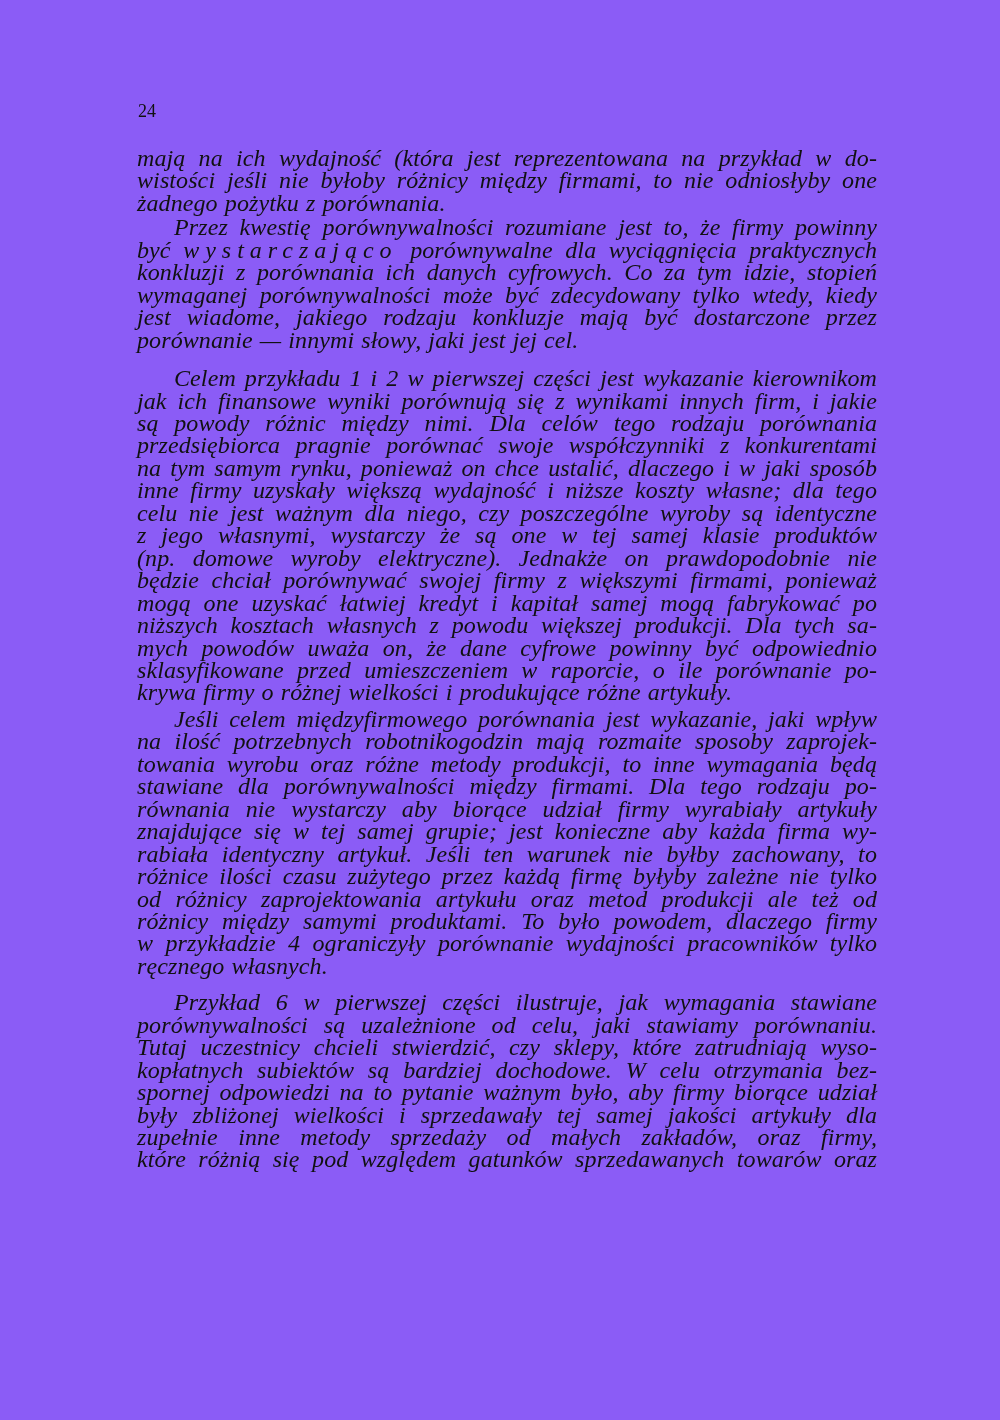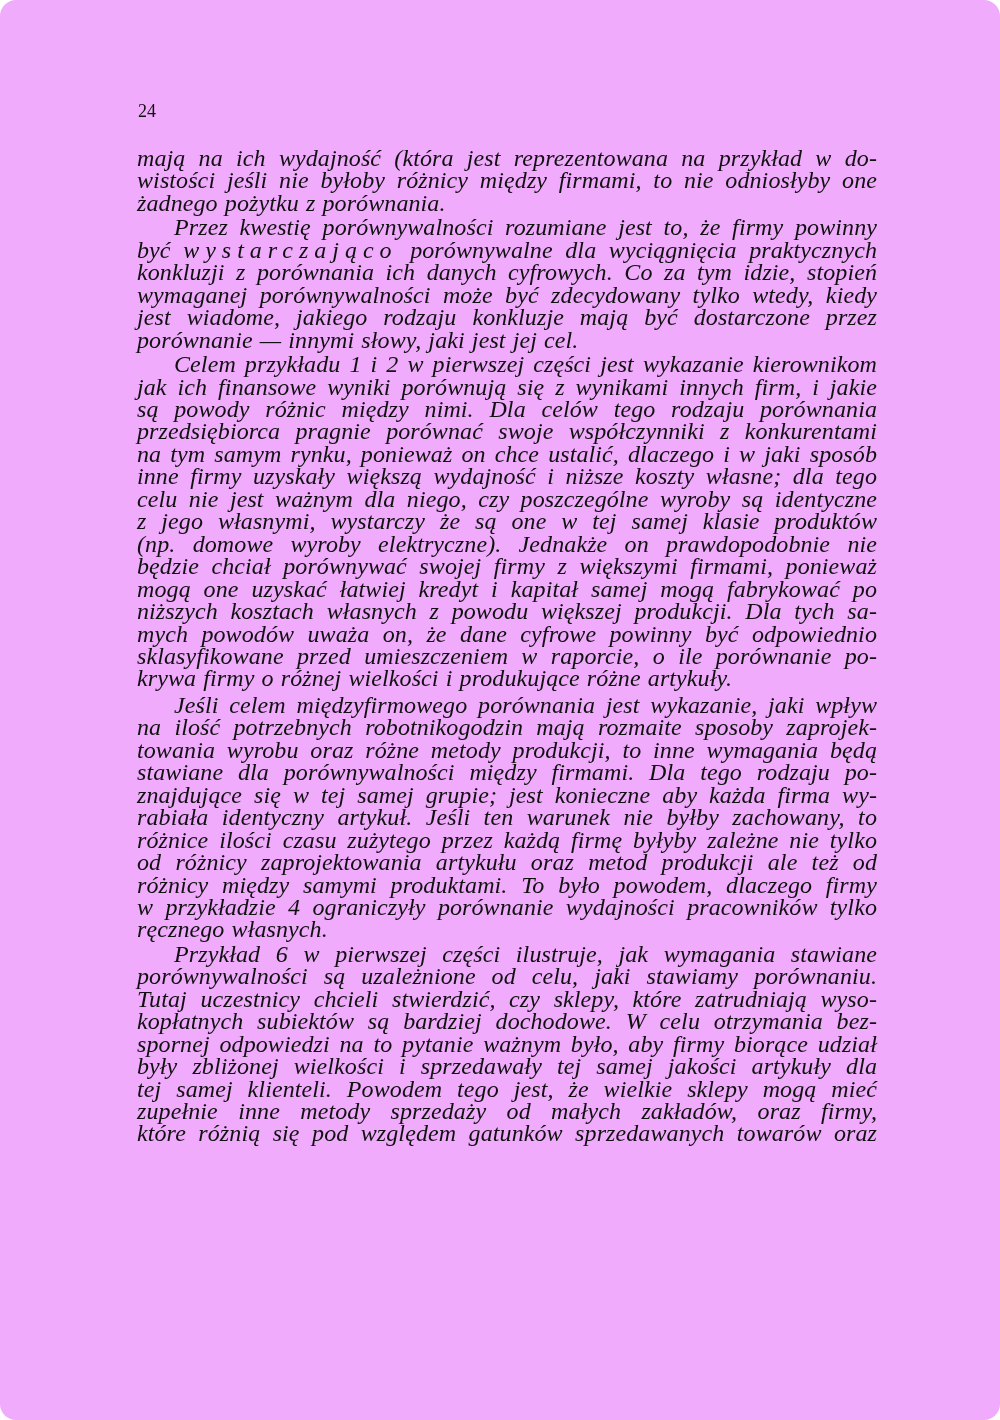--- a/index.html
+++ b/index.html
@@ -1,21 +1,20 @@
 <!DOCTYPE html>
 <html><head>
 <meta charset="utf-8">
 <style>
   html, body { margin: 0; padding: 0; background: #ffffff; }
   body { width: 1000px; height: 1420px; position: relative; overflow: hidden; }
   .page {
     position: absolute; left: 0; top: 0; width: 1000px; height: 1420px;
-    background: #f0abfc; color: #111111;
+    background: #8b5cf6; color: #111111;
     font-family: "Liberation Serif", "DejaVu Serif", serif;
-    border-radius: 16px;
   }
   .page-number {
     position: absolute; left: 138px; top: 100px;
     font-size: 18px; line-height: 22px;
   }
   .text-block {
     position: absolute; left: 137px; top: 147px; width: 740px;
     font-size: 24px; line-height: 22.45px;
     text-align: justify; letter-spacing: 0.1px; word-spacing: 1px; font-style: italic;
   }
@@ -37,21 +36,21 @@
         <span class="line last">żadnego pożytku z porównania.</span>
       </div>
       <div class="para" style="margin-top: 2px;">
         <span class="line first-indent">Przez kwestię porównywalności rozumiane jest to, że firmy powinny</span>
         <span class="line">być <span class="spaced">wystarczająco</span> porównywalne dla wyciągnięcia praktycznych</span>
         <span class="line">konkluzji z porównania ich danych cyfrowych. Co za tym idzie, stopień</span>
         <span class="line">wymaganej porównywalności może być zdecydowany tylko wtedy, kiedy</span>
         <span class="line">jest wiadome, jakiego rodzaju konkluzje mają być dostarczone przez</span>
         <span class="line last">porównanie — innymi słowy, jaki jest jej cel.</span>
       </div>
-      <div class="para" style="margin-top: 2px;">
+      <div class="para" style="margin-top: 16px;">
         <span class="line first-indent">Celem przykładu 1 i 2 w pierwszej części jest wykazanie kierownikom</span>
         <span class="line">jak ich finansowe wyniki porównują się z wynikami innych firm, i jakie</span>
         <span class="line">są powody różnic między nimi. Dla celów tego rodzaju porównania</span>
         <span class="line">przedsiębiorca pragnie porównać swoje współczynniki z konkurentami</span>
         <span class="line">na tym samym rynku, ponieważ on chce ustalić, dlaczego i w jaki sposób</span>
         <span class="line">inne firmy uzyskały większą wydajność i niższe koszty własne; dla tego</span>
         <span class="line">celu nie jest ważnym dla niego, czy poszczególne wyroby są identyczne</span>
         <span class="line">z jego własnymi, wystarczy że są one w tej samej klasie produktów</span>
         <span class="line">(np. domowe wyroby elektryczne). Jednakże on prawdopodobnie nie</span>
         <span class="line">będzie chciał porównywać swojej firmy z większymi firmami, ponieważ</span>
@@ -59,33 +58,33 @@
         <span class="line">niższych kosztach własnych z powodu większej produkcji. Dla tych sa-</span>
         <span class="line">mych powodów uważa on, że dane cyfrowe powinny być odpowiednio</span>
         <span class="line">sklasyfikowane przed umieszczeniem w raporcie, o ile porównanie po-</span>
         <span class="line last">krywa firmy o różnej wielkości i produkujące różne artykuły.</span>
       </div>
       <div class="para" style="margin-top: 4px;">
         <span class="line first-indent">Jeśli celem międzyfirmowego porównania jest wykazanie, jaki wpływ</span>
         <span class="line">na ilość potrzebnych robotnikogodzin mają rozmaite sposoby zaprojek-</span>
         <span class="line">towania wyrobu oraz różne metody produkcji, to inne wymagania będą</span>
         <span class="line">stawiane dla porównywalności między firmami. Dla tego rodzaju po-</span>
+        <span class="line">równania nie wystarczy aby biorące udział firmy wyrabiały artykuły</span>
         <span class="line">znajdujące się w tej samej grupie; jest konieczne aby każda firma wy-</span>
         <span class="line">rabiała identyczny artykuł. Jeśli ten warunek nie byłby zachowany, to</span>
         <span class="line">różnice ilości czasu zużytego przez każdą firmę byłyby zależne nie tylko</span>
         <span class="line">od różnicy zaprojektowania artykułu oraz metod produkcji ale też od</span>
         <span class="line">różnicy między samymi produktami. To było powodem, dlaczego firmy</span>
         <span class="line">w przykładzie 4 ograniczyły porównanie wydajności pracowników tylko</span>
         <span class="line last">ręcznego własnych.</span>
       </div>
-      <div class="para" style="margin-top: 2px;">
+      <div class="para" style="margin-top: 14px;">
         <span class="line first-indent">Przykład 6 w pierwszej części ilustruje, jak wymagania stawiane</span>
         <span class="line">porównywalności są uzależnione od celu, jaki stawiamy porównaniu.</span>
         <span class="line">Tutaj uczestnicy chcieli stwierdzić, czy sklepy, które zatrudniają wyso-</span>
         <span class="line">kopłatnych subiektów są bardziej dochodowe. W celu otrzymania bez-</span>
         <span class="line">spornej odpowiedzi na to pytanie ważnym było, aby firmy biorące udział</span>
         <span class="line">były zbliżonej wielkości i sprzedawały tej samej jakości artykuły dla</span>
-        <span class="line">tej samej klienteli. Powodem tego jest, że wielkie sklepy mogą mieć</span>
         <span class="line">zupełnie inne metody sprzedaży od małych zakładów, oraz firmy,</span>
         <span class="line">które różnią się pod względem gatunków sprzedawanych towarów oraz</span>
       </div>
     </div>
 </div>
 
 </body></html>

